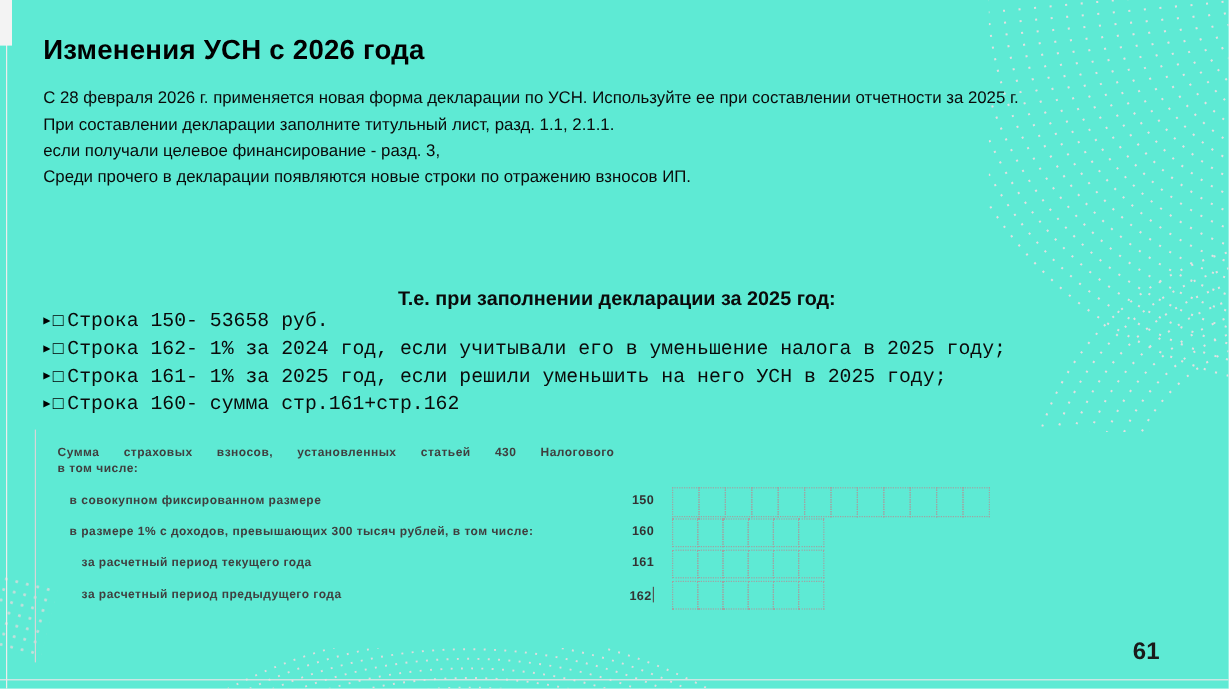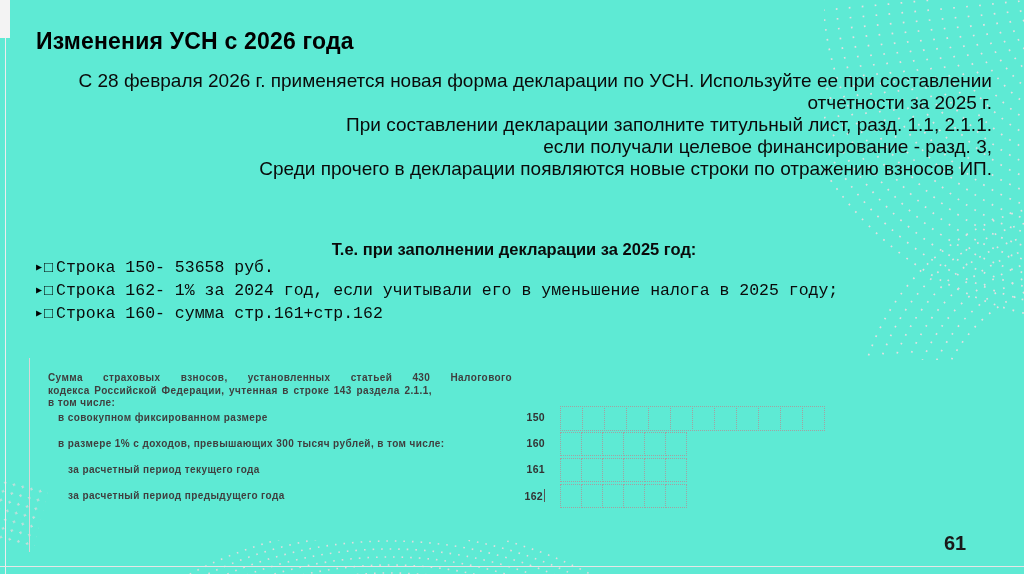--- a/index.html
+++ b/index.html
@@ -22,21 +22,21 @@
     background-image:radial-gradient(#dcdcdc 1px,transparent 1.4px);
     background-size:9px 9px;transform:rotate(14deg);opacity:.8;
   }
 
   .title{
     position:absolute;left:36px;top:28px;margin:0;
     font-size:23px;font-weight:bold;letter-spacing:.2px;color:#000;
   }
   .body-text{
     position:absolute;left:36px;top:70px;width:956px;
-    font-size:19px;line-height:22px;text-align:right;
+    font-size:14px;line-height:22px;
   }
   .body-text p{margin:0;}
   .subheading{
     position:absolute;left:36px;top:238px;width:956px;
     font-size:16.5px;line-height:22px;font-weight:bold;text-align:center;
   }
   .bullets{
     position:absolute;left:36px;top:257px;width:956px;
     font-size:16.5px;line-height:22px;
   }
@@ -139,29 +139,31 @@
   <div class="subheading">Т.е. при заполнении декларации за 2025 год:</div>
 
   <div class="bullets">
     <div class="bullet">
       <span class="tri">▶</span><span class="chk">□</span><span>Строка 150- 53658 руб.</span>
     </div>
     <div class="bullet">
       <span class="tri">▶</span><span class="chk">□</span><span>Строка 162- 1% за 2024 год, если учитывали его в уменьшение налога в 2025 году;</span>
     </div>
     <div class="bullet">
+      <span class="tri">▶</span><span class="chk">□</span><span>Строка 161- 1% за 2025 год, если решили уменьшить на него УСН в 2025 году;</span>
+    </div>
+    <div class="bullet">
       <span class="tri">▶</span><span class="chk">□</span><span>Строка 160- сумма стр.161+стр.162</span>
     </div>
   </div>
 
   <div class="form">
     <div class="form-left-line"></div>
     <div class="form-header">
       <div class="fh-line j1">Сумма страховых взносов, установленных статьей 430 Налогового</div>
-      <div class="fh-line j2">кодекса Российской Федерации, учтенная в строке 143 раздела 2.1.1,</div>
       <div class="fh-line">в том числе:</div>
     </div>
 
     <div class="frow r0 ind1">
       <span class="flabel">в совокупном фиксированном размере</span>
       <span class="fcode">150</span>
       <span class="fcells"><span class="cell"></span><span class="cell"></span><span class="cell"></span><span class="cell"></span><span class="cell"></span><span class="cell"></span><span class="cell"></span><span class="cell"></span><span class="cell"></span><span class="cell"></span><span class="cell"></span><span class="cell"></span></span>
     </div>
     <div class="frow r1 ind1">
       <span class="flabel">в размере 1% с доходов, превышающих 300 тысяч рублей, в том числе:</span>

